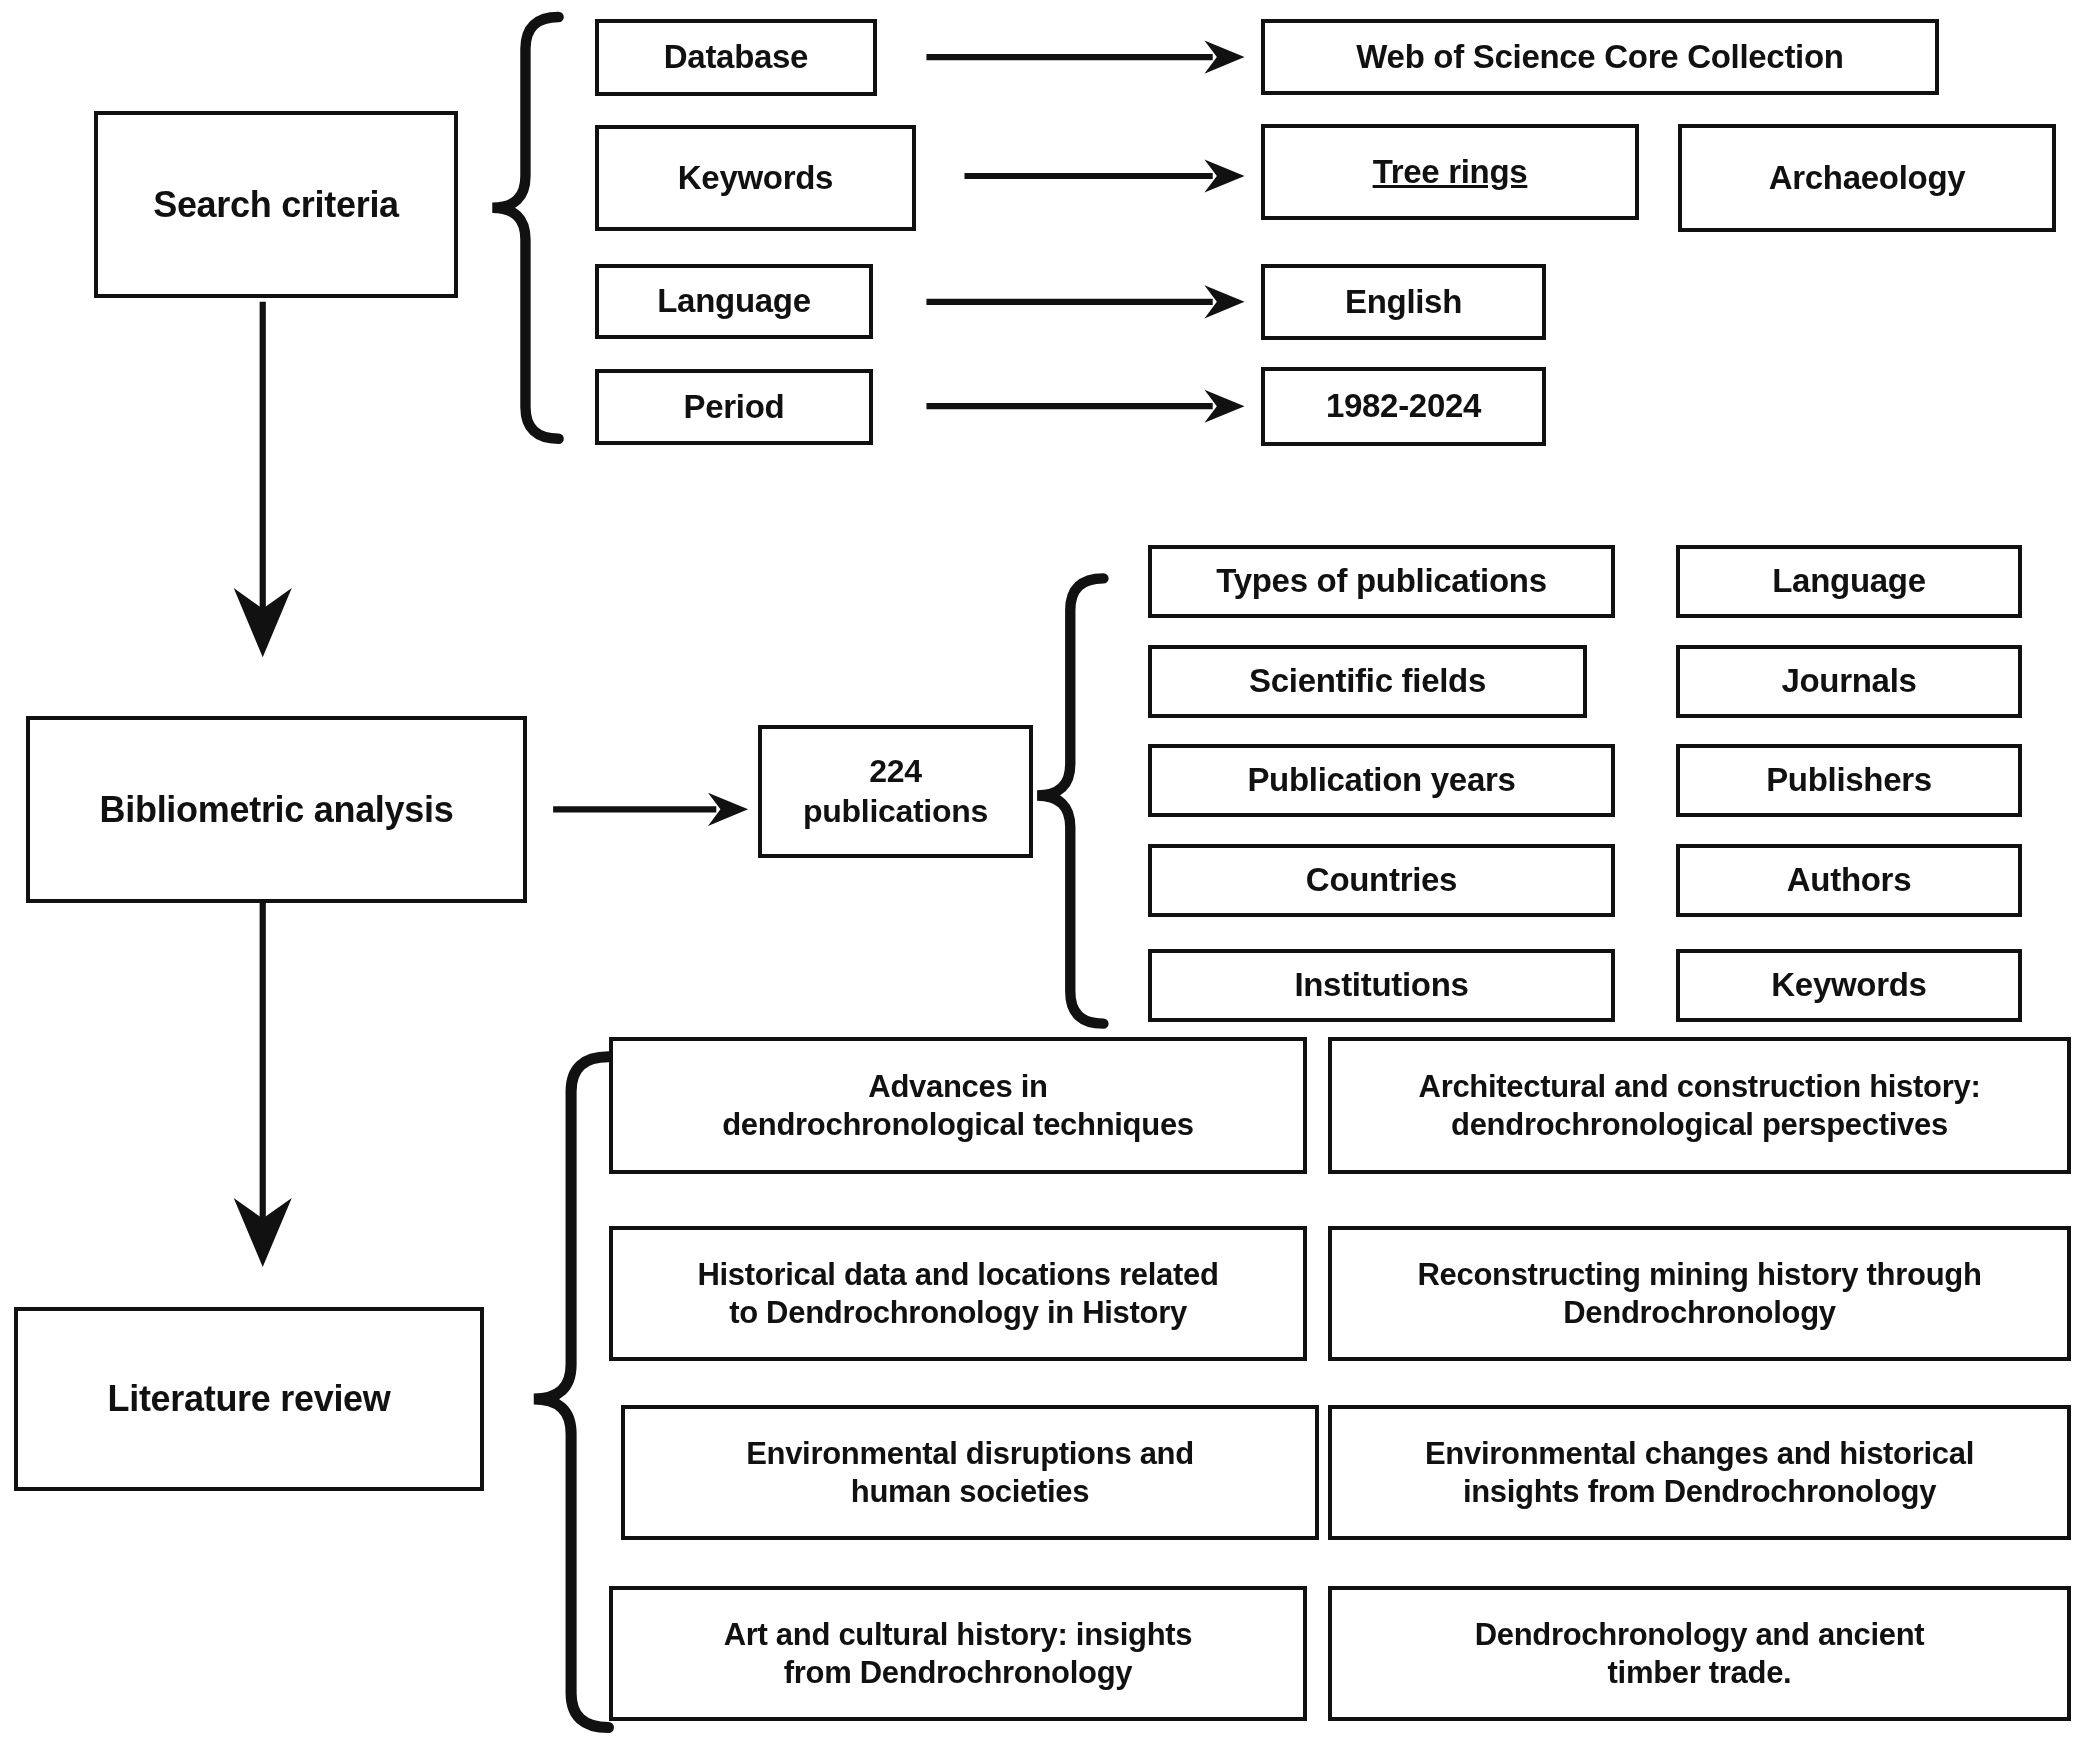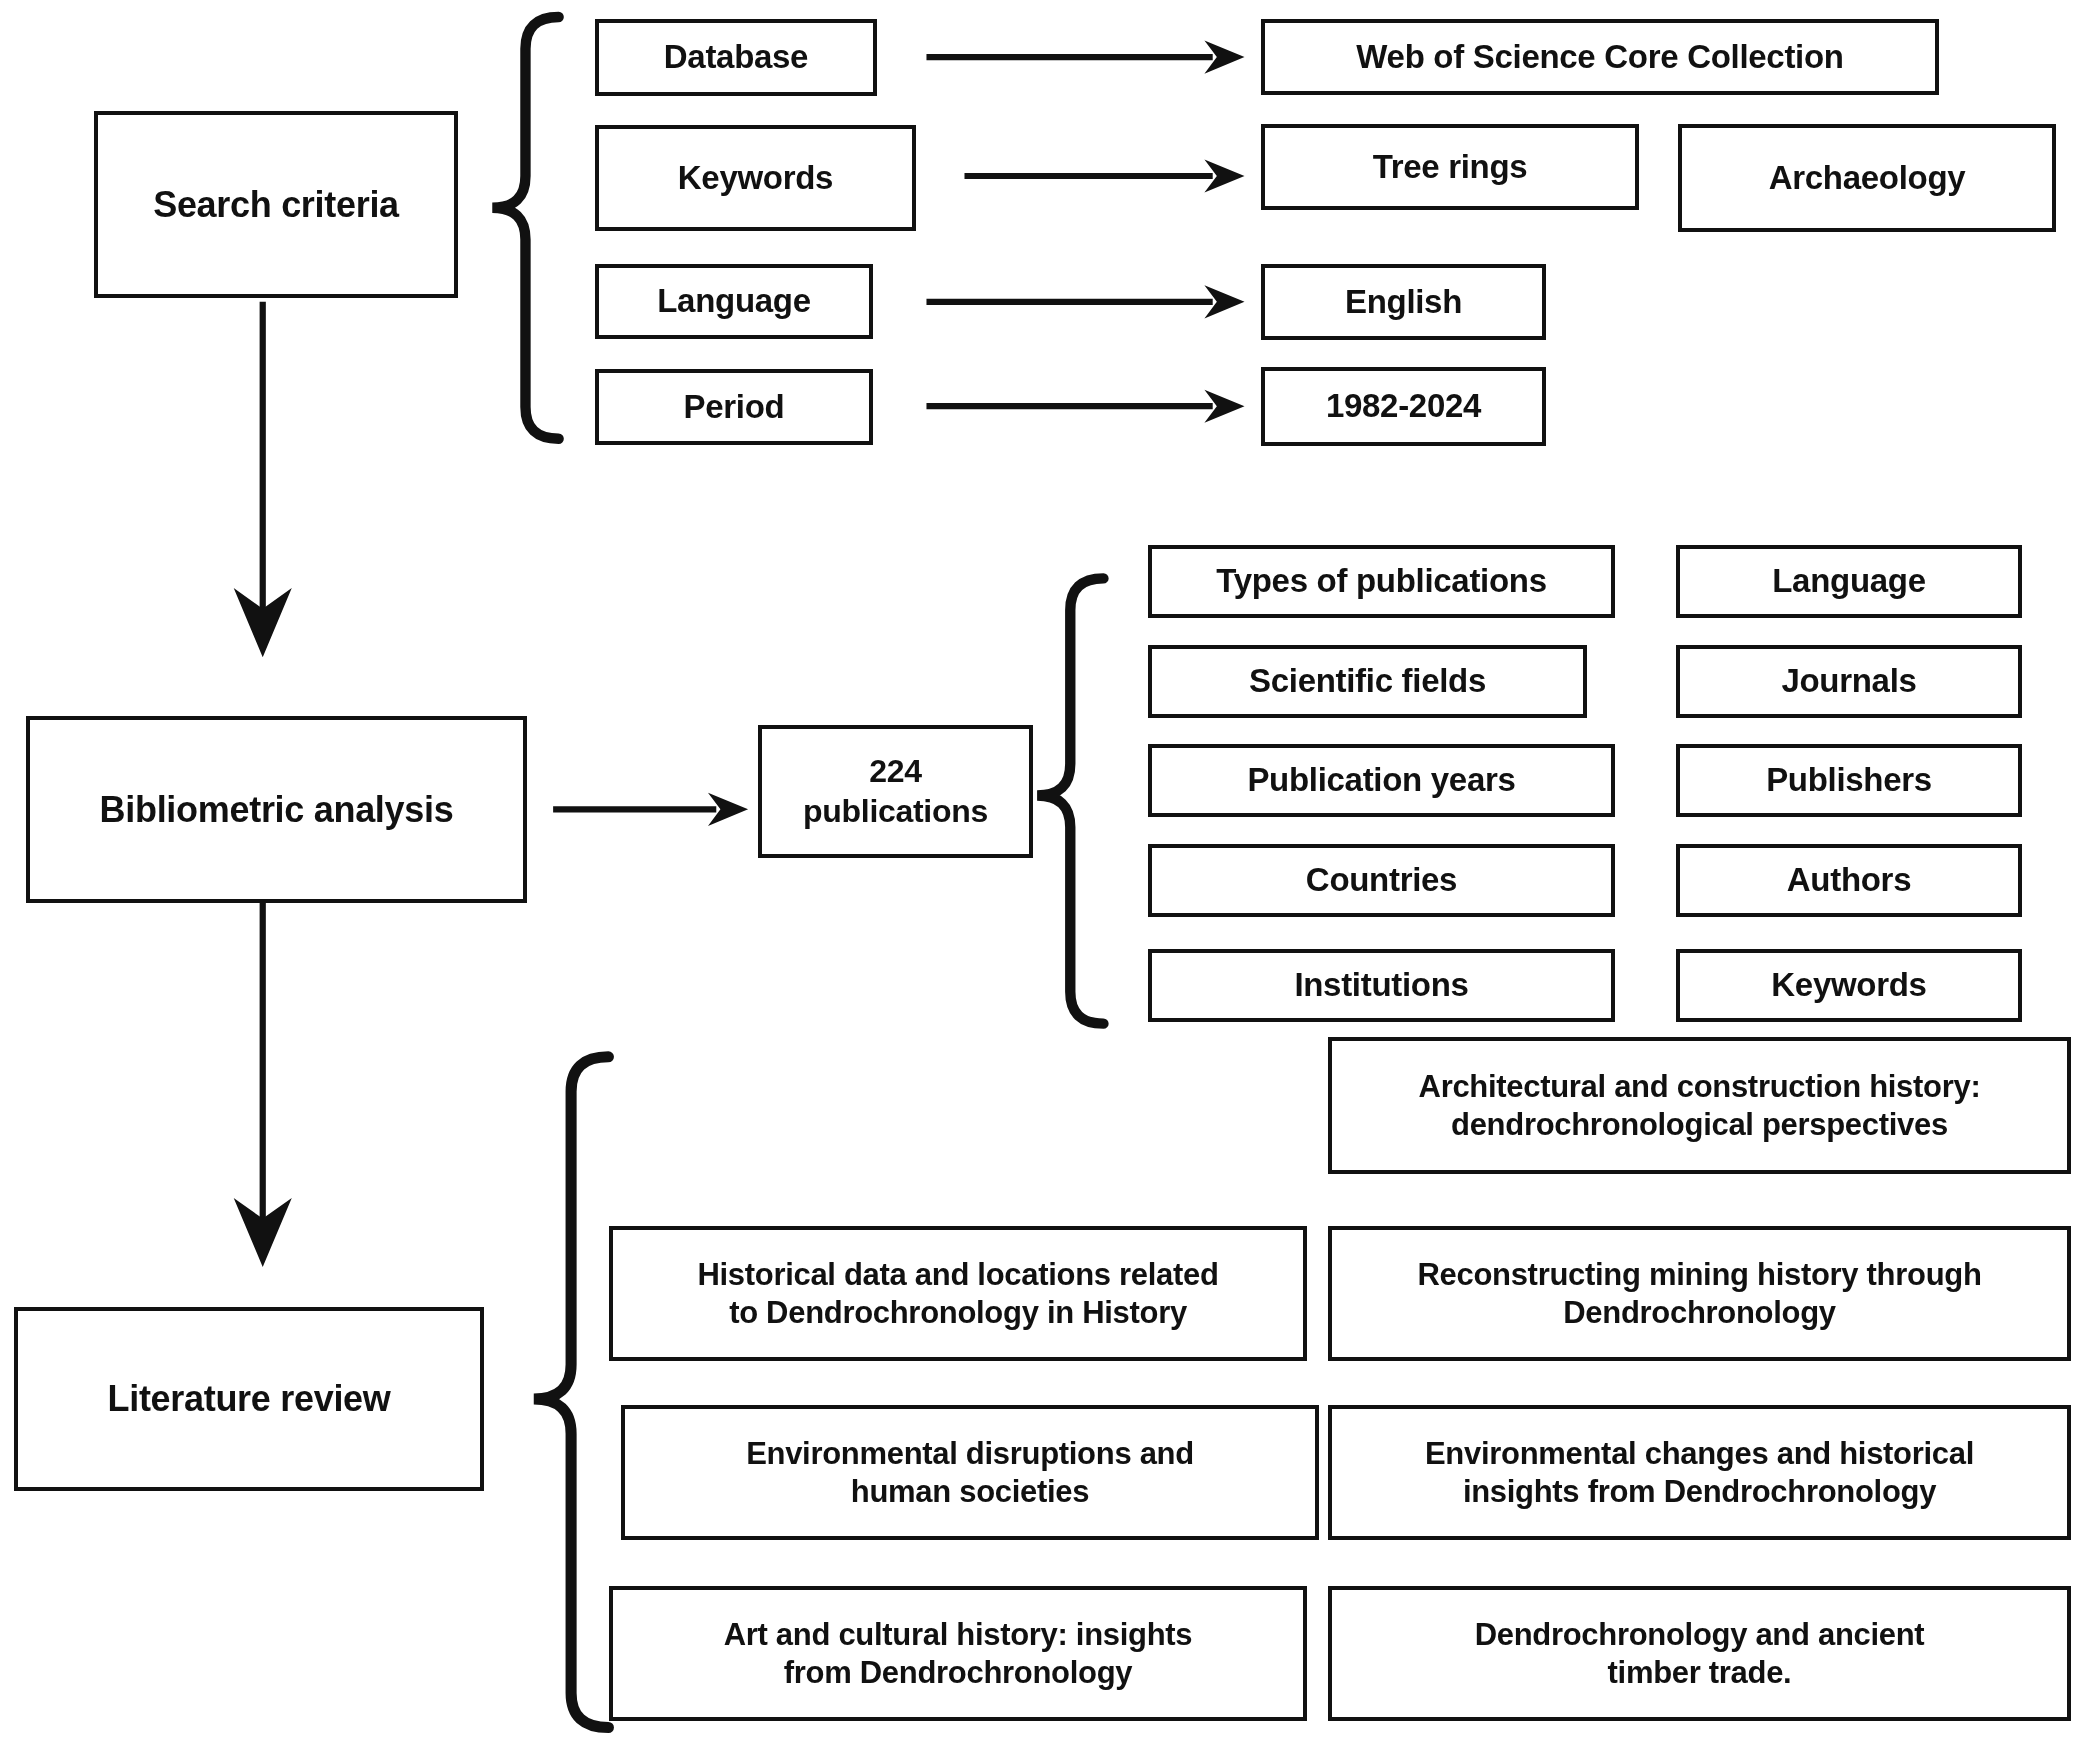--- a/index.html
+++ b/index.html
@@ -94,21 +94,21 @@
   </svg>
 
   <div class="box t52" style="left:94px;top:111px;width:364px;height:187px;">Search criteria</div>
 
   <div class="box t48" style="left:595px;top:18.7px;width:282px;height:77px;">Database</div>
   <div class="box t48" style="left:595px;top:125px;width:321px;height:106px;">Keywords</div>
   <div class="box t48" style="left:595px;top:264px;width:278px;height:75px;">Language</div>
   <div class="box t48" style="left:595px;top:369px;width:278px;height:76px;">Period</div>
 
   <div class="box t48" style="left:1261px;top:18.7px;width:678px;height:76px;">Web of Science Core Collection</div>
-  <div class="box t48" style="left:1261px;top:124px;width:378px;height:86px;">Tree rings</div>
+  <div class="box t48" style="left:1261px;top:124px;width:378px;height:96px;text-decoration:underline;">Tree rings</div>
   <div class="box t48" style="left:1678px;top:124px;width:378px;height:108px;">Archaeology</div>
   <div class="box t48" style="left:1261px;top:264px;width:285px;height:76px;">English</div>
   <div class="box t48" style="left:1261px;top:367px;width:285px;height:79px;">1982-2024</div>
 
   <div class="box t52" style="left:26px;top:716px;width:501px;height:187px;">Bibliometric analysis</div>
 
   <div class="box t46" style="left:758px;top:725px;width:275px;height:133px;">224
 publications</div>
 
   <div class="box t48" style="left:1148px;top:545px;width:467px;height:73px;">Types of publications</div>
@@ -118,20 +118,22 @@
   <div class="box t48" style="left:1148px;top:949px;width:467px;height:73px;">Institutions</div>
 
   <div class="box t48" style="left:1676px;top:545px;width:346px;height:73px;">Language</div>
   <div class="box t48" style="left:1676px;top:645px;width:346px;height:73px;">Journals</div>
   <div class="box t48" style="left:1676px;top:744px;width:346px;height:73px;">Publishers</div>
   <div class="box t48" style="left:1676px;top:844px;width:346px;height:73px;">Authors</div>
   <div class="box t48" style="left:1676px;top:949px;width:346px;height:73px;">Keywords</div>
 
   <div class="box t52" style="left:14px;top:1307px;width:470px;height:184px;">Literature review</div>
 
+  <div class="box t45" style="left:609px;top:1037px;width:698px;height:137px;">Advances in
+dendrochronological techniques</div>
   <div class="box t45" style="left:609px;top:1226px;width:698px;height:135px;">Historical data and locations related
 to Dendrochronology in History</div>
   <div class="box t45" style="left:609px;top:1405px;width:698px;height:135px;margin-left:12px;">Environmental disruptions and
 human societies</div>
   <div class="box t45" style="left:609px;top:1586px;width:698px;height:135px;">Art and cultural history: insights
 from Dendrochronology</div>
 
   <div class="box t45" style="left:1328px;top:1037px;width:743px;height:137px;">Architectural and construction history:
 dendrochronological perspectives</div>
   <div class="box t45" style="left:1328px;top:1226px;width:743px;height:135px;">Reconstructing mining history through

